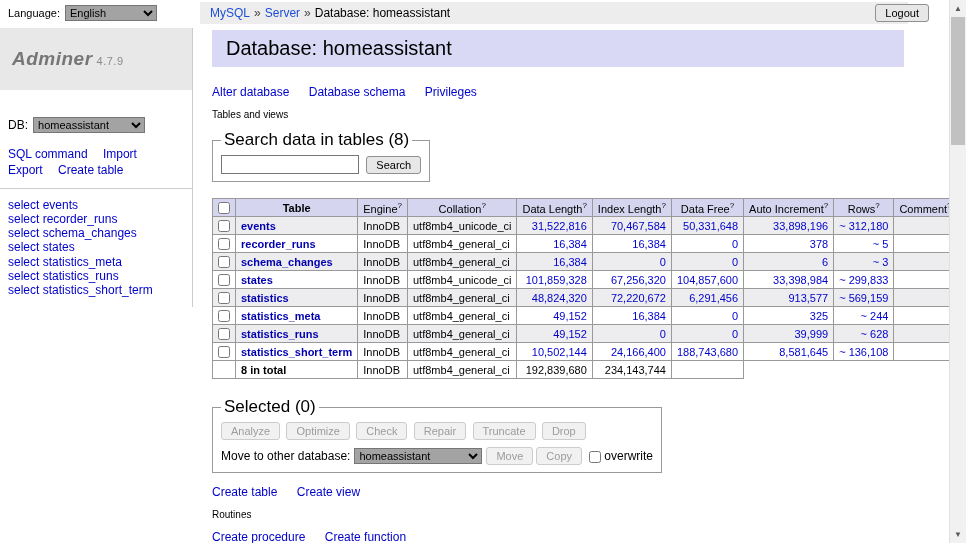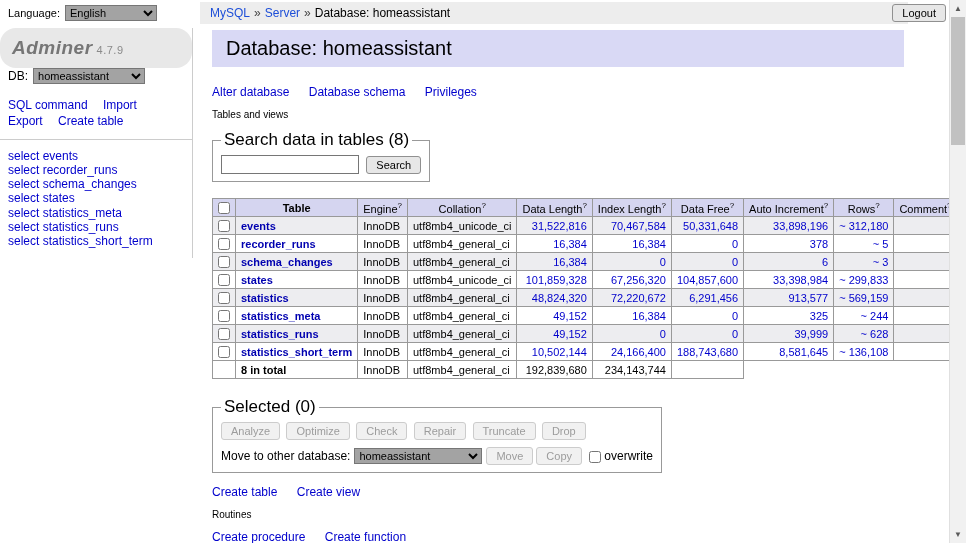--- a/index.html
+++ b/index.html
@@ -21,30 +21,30 @@
 
   
   #langbar { position: absolute; top: 5px; left: 8px; font-size: 11px; }
   #langbar select { width: 92px; margin-left: 5px; }
   #breadcrumb {
     position: absolute; left: 200px; top: 2px; width: 708px; height: 22px;
     background: #ededed; line-height: 22px; padding: 0 10px; font-size: 12px;
   }
   #breadcrumb .sep { color: #444; margin: 0 4px; }
   #breadcrumb a { color: #1d4ed8; }
-  #logout-btn { position: absolute; top: 4px; right: 20px; }
+  #logout-btn { position: absolute; top: 4px; right: 37px; }
 
   
   #sidebar { position: absolute; left: 0; top: 28px; width: 193px; border-right: 1px solid #ccc; }
   #sidebar h1 {
-    background: #e8e8e8; padding: 9px 12px; font-size: 19px; font-weight: bold;
-    font-style: italic; color: #767676; letter-spacing: .5px; border-radius: 16px;
+    background: #e8e8e8; padding: 20px 12px; font-size: 19px; font-weight: bold;
+    font-style: italic; color: #767676; letter-spacing: .5px;
   }
   #sidebar h1 .ver { font-size: 11px; font-weight: normal; font-style: normal; color: #8a8a8a; margin-left: 4px; }
-  .side-body { padding: 0 8px 10px 8px; }
+  .side-body { padding: 27px 8px 10px 8px; }
   .db-row { margin-bottom: 14px; font-size: 12px; }
   .db-row select { width: 112px; margin-left: 5px; }
   .side-actions { line-height: 1.3; }
   .side-actions a { margin-right: 12px; white-space: nowrap; }
   #sidebar hr { border: 0; border-top: 1px solid #ccc; }
   .side-tables { padding: 9px 8px; }
   .side-tables a { display: block; line-height: 1.09; margin: 1px 0; }
 
   
   #main { position: absolute; left: 212px; top: 30px; width: 692px; }

